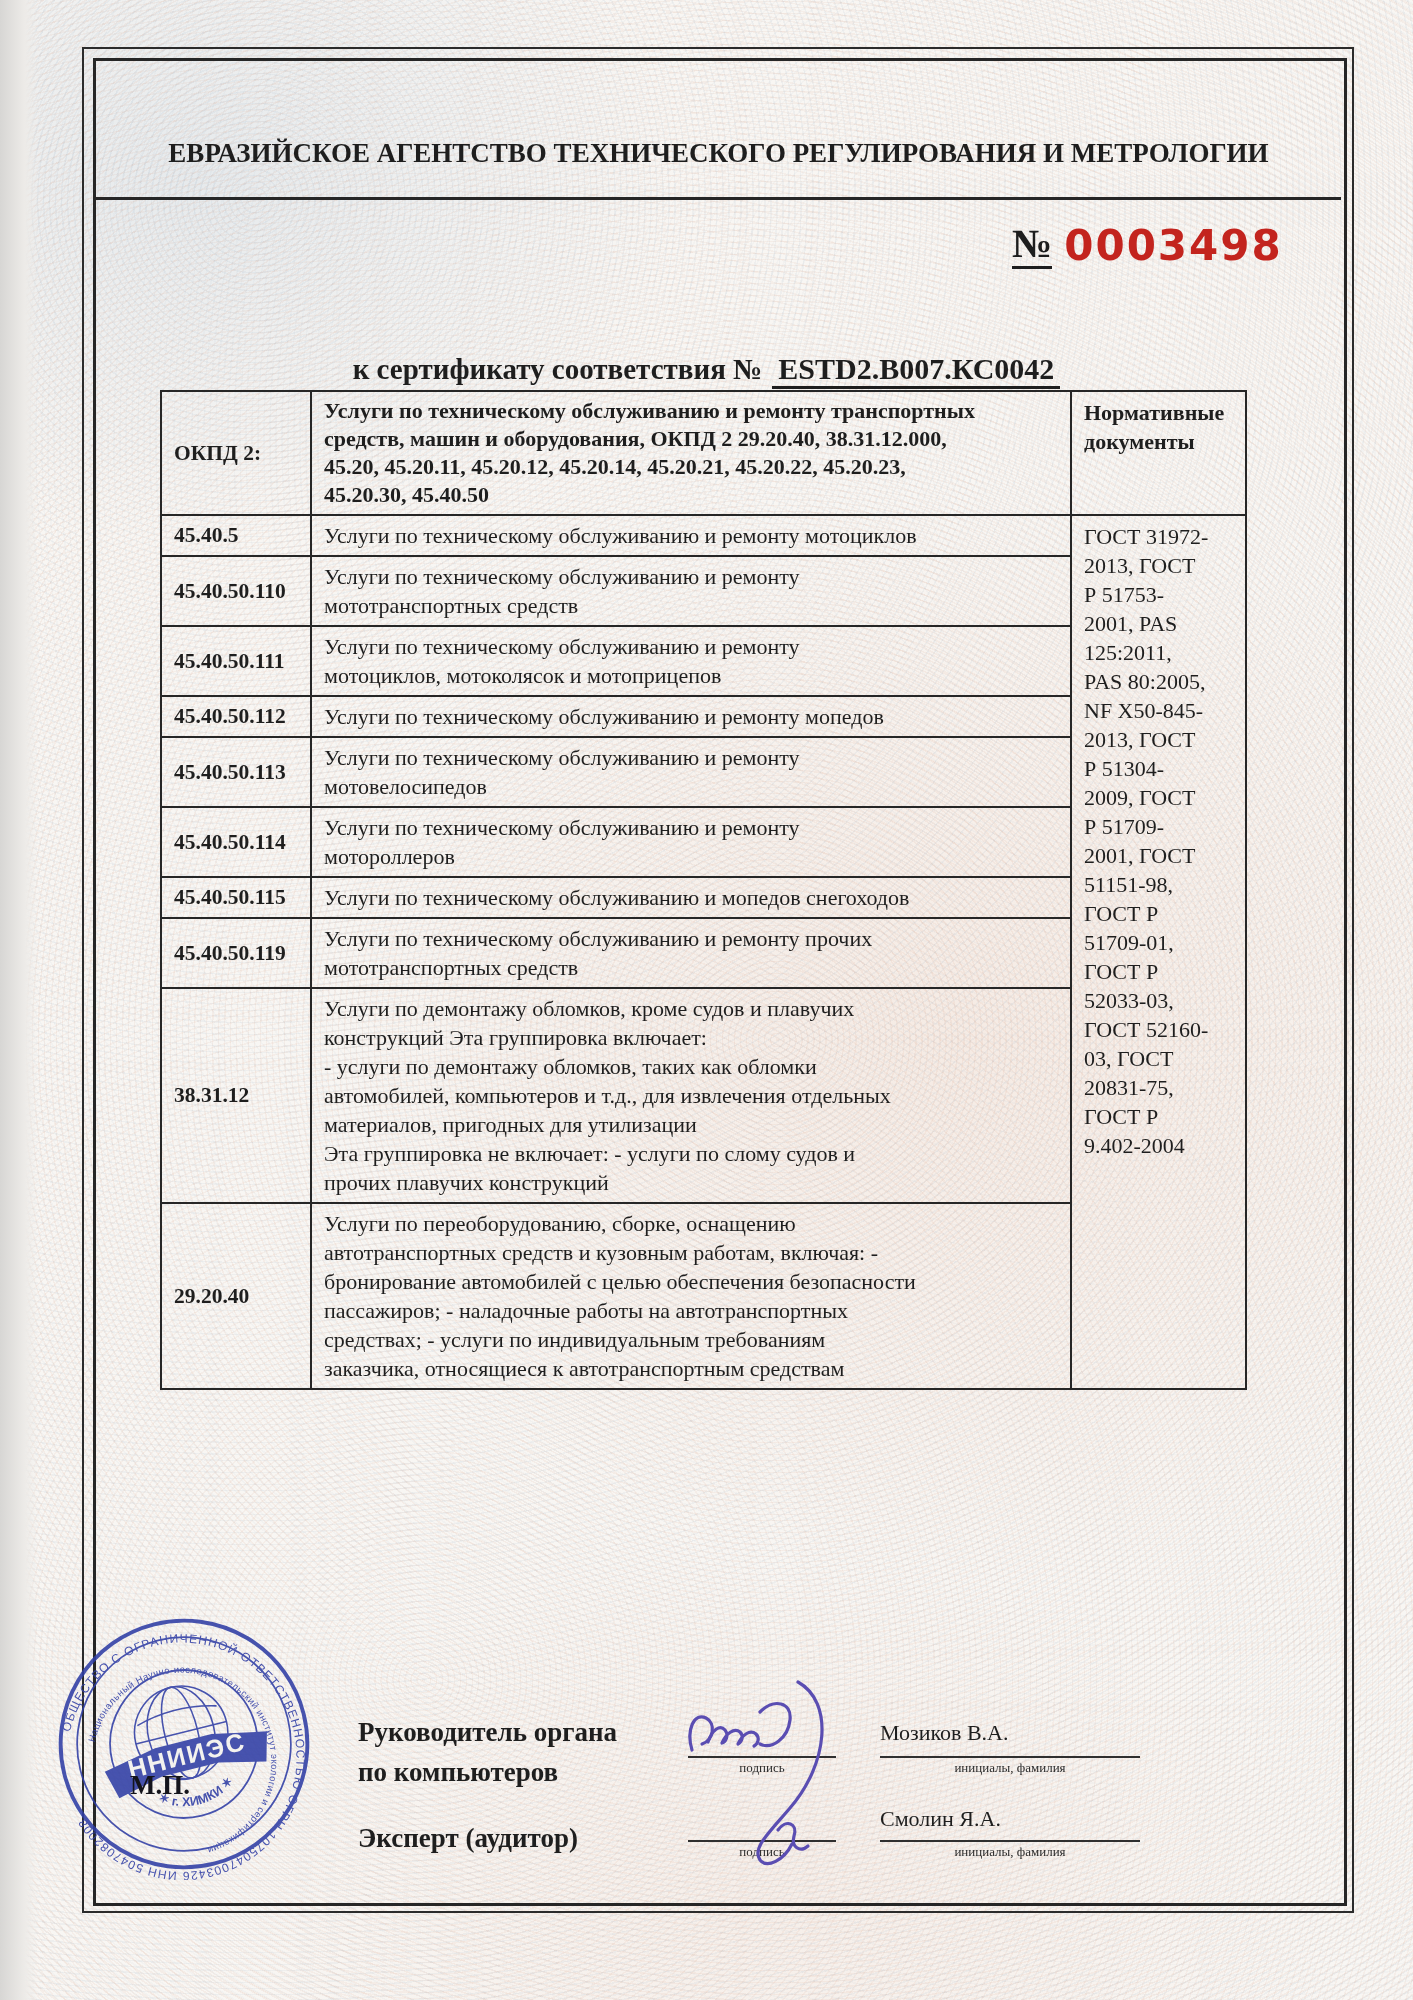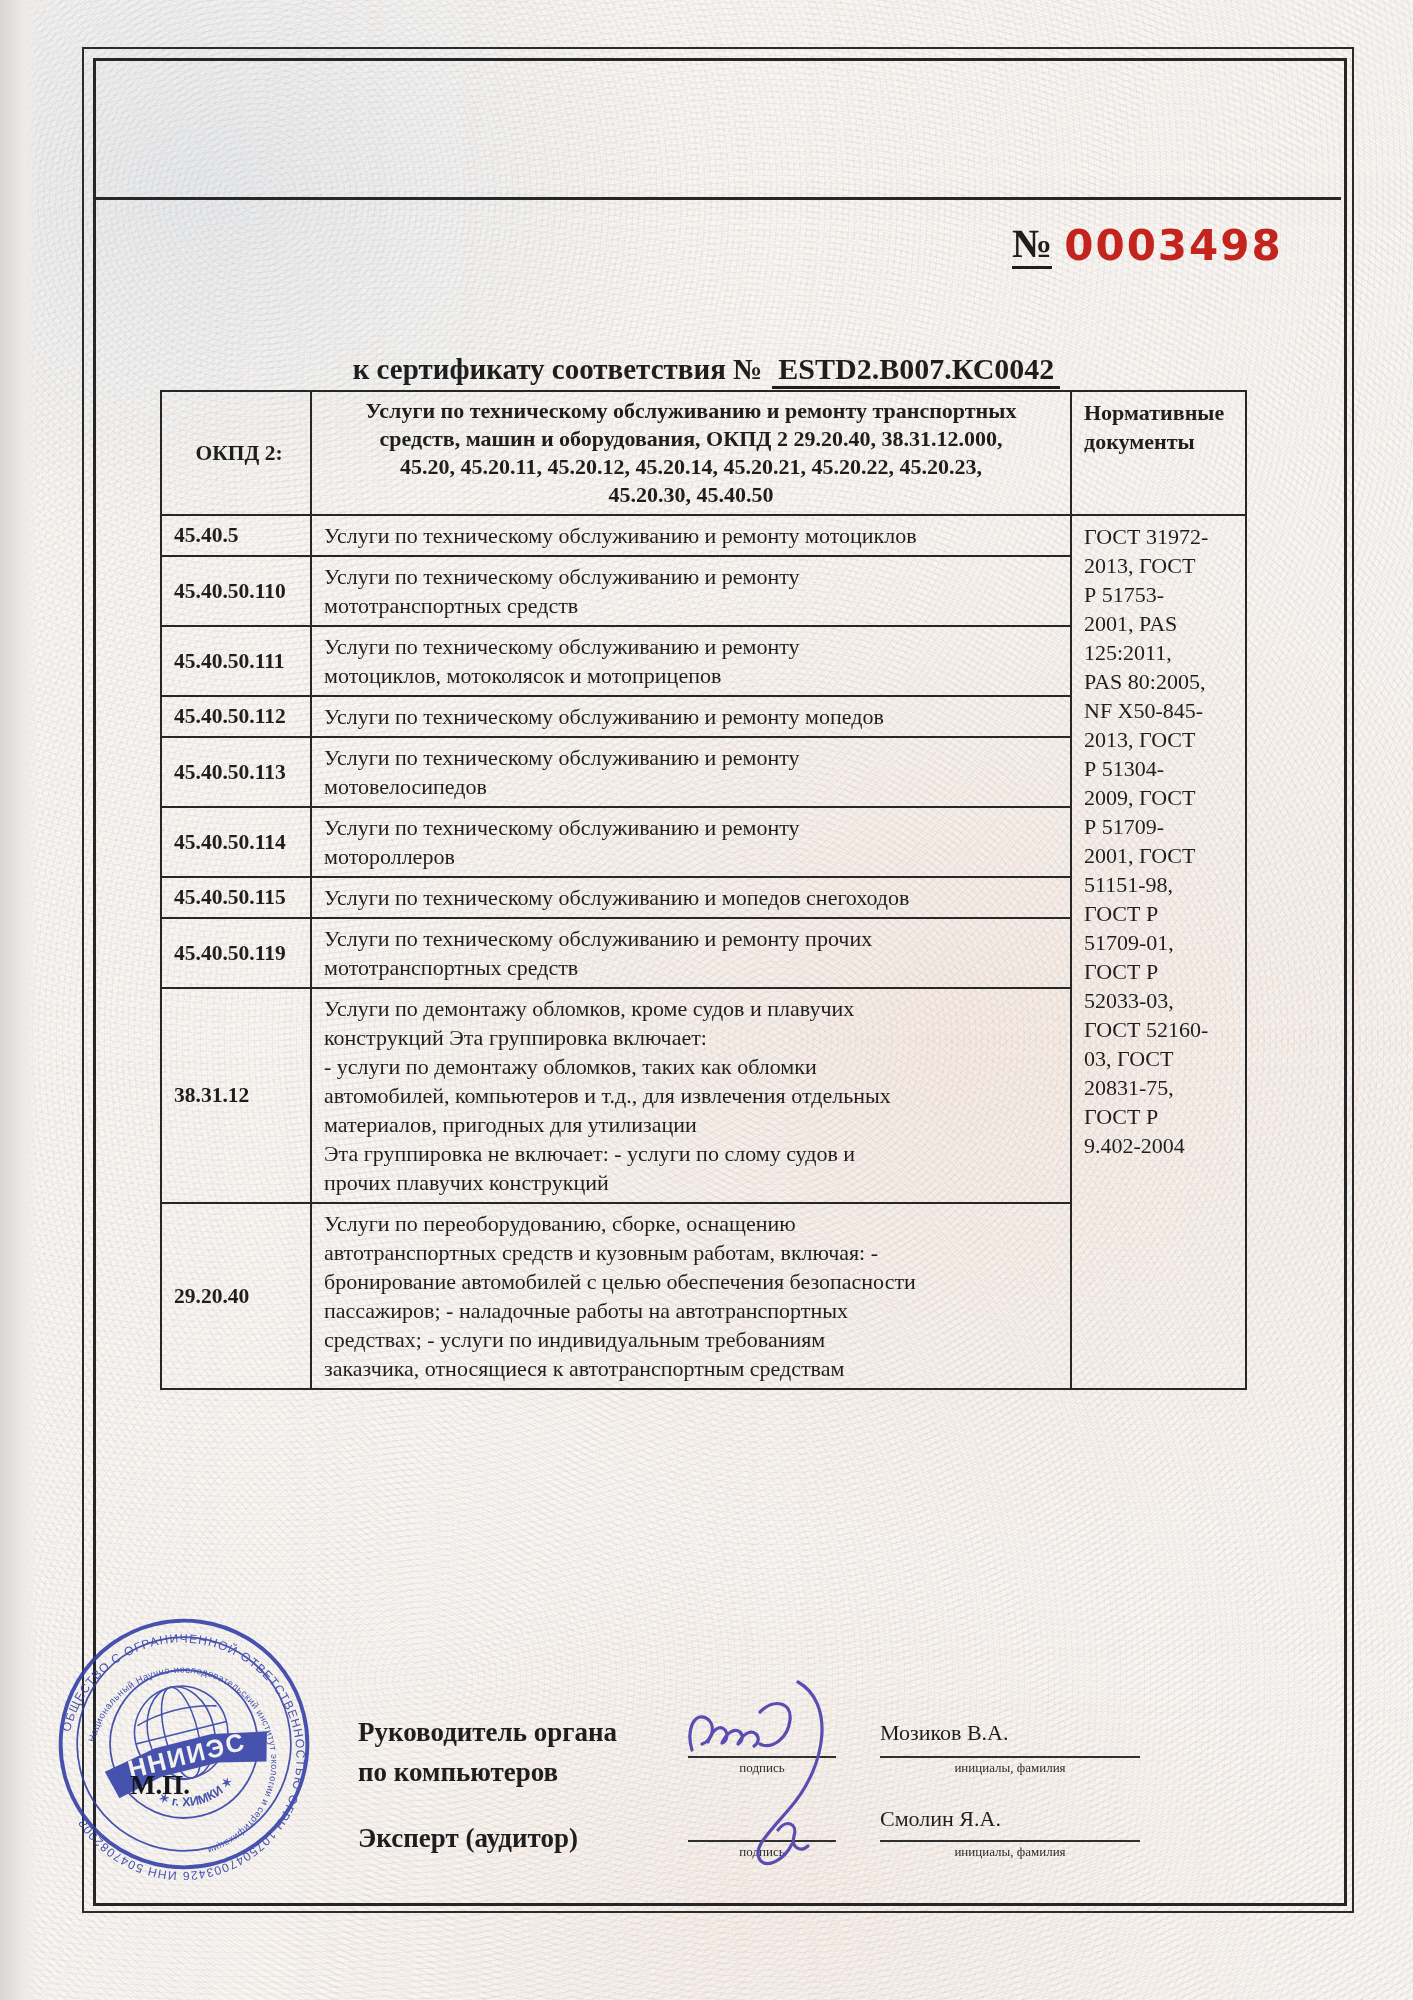--- a/index.html
+++ b/index.html
@@ -39,21 +39,21 @@
     font-size:46px;font-weight:bold;letter-spacing:3px;}
   .subtitle{position:absolute;left:0;top:352px;width:1413px;text-align:center;font-weight:bold;}
   .subtitle .lbl{font-size:29px;}
   .subtitle .val{font-size:30px;border-bottom:3px solid #1e1e1e;padding:0 6px 1px 6px;margin-left:10px;}
 
   .table-wrap{position:absolute;left:160px;top:390px;width:1085px;}
   table{border-collapse:collapse;table-layout:fixed;width:1085px;
     font-size:22px;line-height:29px;}
   col.c1{width:150px;} col.c2{width:760px;} col.c3{width:175px;}
   td,th{border:2px solid #262626;vertical-align:middle;}
-  thead th{font-weight:bold;text-align:center;}
+  thead th{font-weight:bold;text-align:left;}
   th.code,td.code{padding:4px 6px 4px 12px;font-weight:bold;font-size:21.5px;}
   th.desc,td.desc{padding:5px 12px;white-space:pre-line;}
   thead th.desc{line-height:28px;}
   th.norm,td.norm{padding:6px 8px 6px 12px;white-space:pre-line;vertical-align:top;text-align:left;font-size:22px;}
   td.norm{font-weight:normal;}
 
   .sig-area *{box-sizing:border-box;}
   .uline{position:absolute;border-bottom:2px solid #2f2f2f;height:0;}
   .tiny{position:absolute;font-size:13px;color:#2c2c2c;text-align:center;}
   .role{position:absolute;font-size:27px;font-weight:bold;white-space:pre-line;line-height:40px;}
@@ -66,20 +66,21 @@
 </style>
 </head>
 <body>
 
 <div class="canvas">
   <div class="scan-edge"></div>
   <div class="border-outer"></div>
   <div class="border-inner"></div>
   <div class="header-sep"></div>
 
+  <div class="hdr2">ЕВРАЗИЙСКОЕ АГЕНТСТВО ТЕХНИЧЕСКОГО РЕГУЛИРОВАНИЯ И МЕТРОЛОГИИ</div>
 
   <div class="formnum">
     <span class="no">№</span>
     <span class="val">0003498</span>
   </div>
 
 
   <div class="subtitle">
     <span class="lbl">к сертификату соответствия №</span><span class="val">ESTD2.B007.КС0042</span>
   </div>

